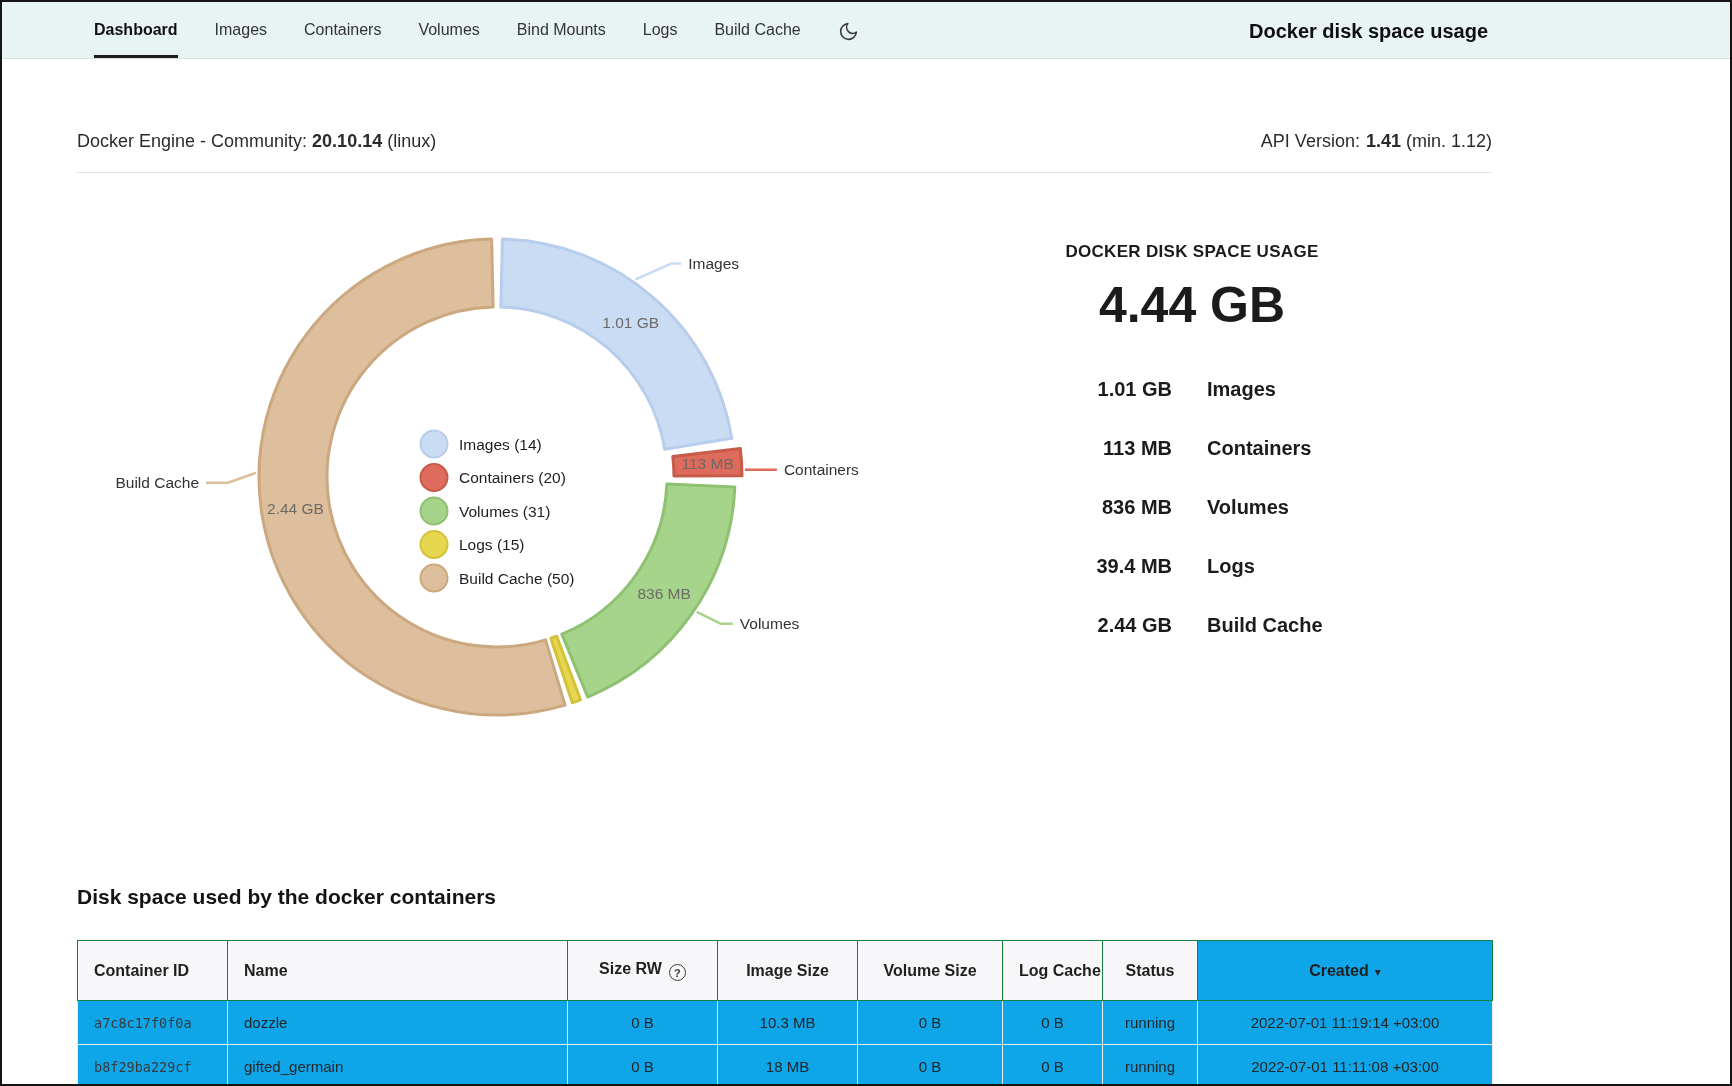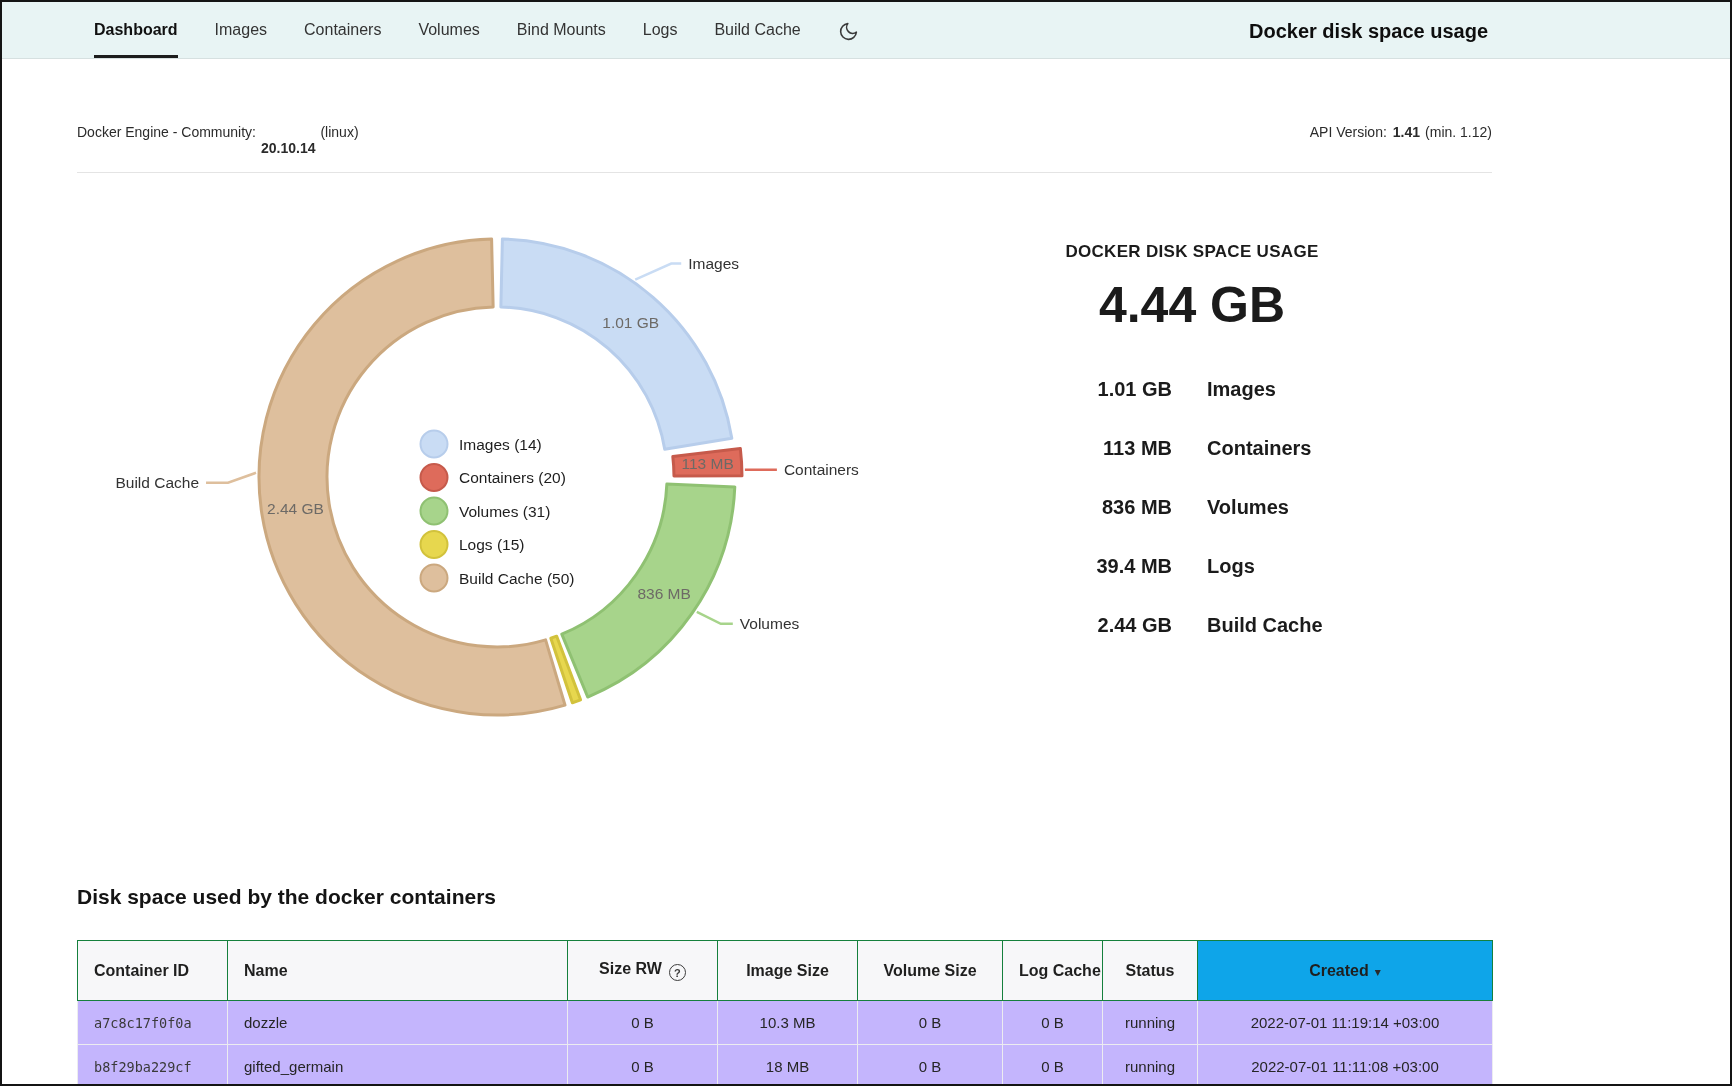--- a/index.html
+++ b/index.html
@@ -17,21 +17,21 @@
               border-bottom:3px solid transparent; padding-top:3px; cursor:pointer;
               text-decoration:none; white-space:nowrap; }
   .nav-item.active { font-weight:700; color:#101010; border-bottom-color:#1c1c1c; }
   .theme-toggle { background:none; border:none; display:flex; align-items:center;
                   margin-left:37px; cursor:pointer; padding-top:3px; }
   .app-title { margin-left:auto; display:flex; align-items:center; padding-top:3px;
                font-size:20px; font-weight:700; color:#0e0e0e; margin-right:242px; white-space:nowrap; }
 
   
   .engine-row { position:absolute; top:122px; left:75px; width:1415px; height:34px;
-                display:flex; align-items:flex-start; font-size:14px; color:#2b2b2b; }
+                display:flex; align-items:center; font-size:18px; color:#2b2b2b; }
   .engine-row b { margin:16px 5px; }
   .engine-row .rt { margin-left:auto; }
   .engine-row .rt b { margin:0 5px 0 6px; }
   .divider { position:absolute; top:170px; left:75px; width:1415px; height:1px; background:#e4e4e4; }
 
   
   #donut-svg { position:absolute; top:160px; left:0; }
   .arc-label { font-size:15.5px; fill:#6d6a66; }
   .callout-label { font-size:15.5px; fill:#333; }
   .legend-label { font-size:15.5px; fill:#1e1e1e; }
@@ -52,21 +52,21 @@
   .table-heading { position:absolute; top:880px; left:75px; font-size:21px;
                    font-weight:700; color:#141414; line-height:30px; }
   table.containers { position:absolute; top:938px; left:75px; width:1415px;
                      border-collapse:collapse; table-layout:fixed;
                      border:1px solid #e2e2e6; font-size:15px; color:#262626; }
   table.containers th { height:60px; background:#f7f7f9; font-size:16px; font-weight:700;
                         color:#1f1f1f; border:1px solid #15803d; padding:0 16px;
                         white-space:nowrap; cursor:pointer; }
   table.containers th.sorted { background:#0ea5e9; }
   table.containers td { height:44px; border:1px solid #ececf0; padding:0 16px;
-                        white-space:nowrap; overflow:hidden; background:#c4b5fd; }
+                        white-space:nowrap; overflow:hidden; background:#0ea5e9; }
   .al-left { text-align:left; } .al-right { text-align:center; } .al-center { text-align:center; }
   td.mono { font-family:"DejaVu Sans Mono","Liberation Mono",monospace;
             font-size:13.5px; color:#3a3a3a; }
   .q-icon { display:inline-flex; align-items:center; justify-content:center;
             width:17px; height:17px; border:1.6px solid #3c3c3c; border-radius:50%;
             font-size:11px; font-weight:700; color:#3c3c3c; margin-left:7px;
             vertical-align:-3px; }
   .sort-icon { font-size:12px; margin-left:6px; color:#2a2a2a; }
 </style>
 </head>

